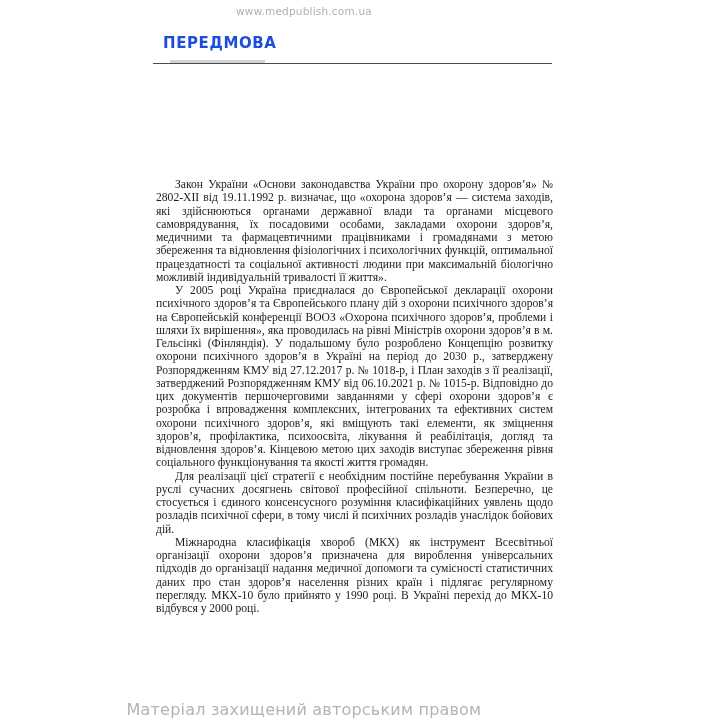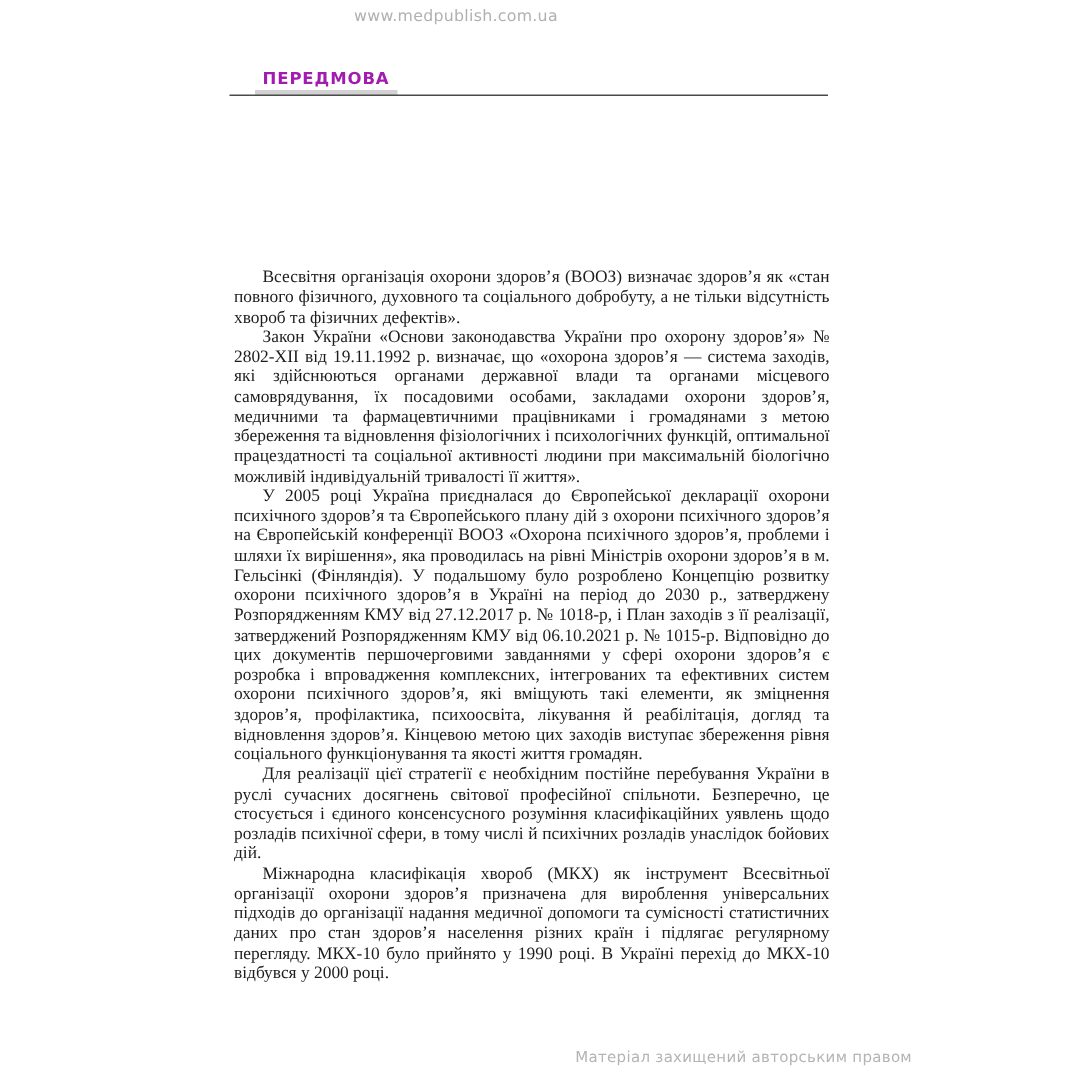--- a/index.html
+++ b/index.html
@@ -27,45 +27,44 @@
     color: #b0b0b0;
     letter-spacing: 0.2px;
     user-select: none;
   }
   .watermark-top {
     top: 5px;
     font-size: 10.5px;
   }
   .watermark-bottom {
     top: 700px;
-    font-size: 10px;
+    font-size: 16px;
     color: #b4b4b4;
-    text-align: right;
   }
 
   
   .page {
     position: absolute;
     left: 153px;
     top: 0;
     width: 400px;
     height: 720px;
   }
 
   
   .chapter-title {
     position: absolute;
     left: 10px;
     top: 34px;
-    margin: 12px;
+    margin: 0;
     font-family: "DejaVu Sans", "Liberation Sans", sans-serif;
     font-weight: bold;
-    font-size: 11px;
+    font-size: 15px;
     letter-spacing: 0.6px;
-    color: #a21caf;
+    color: #1d4ed8;
     white-space: nowrap;
   }
 
   
   .title-underbar {
     position: absolute;
     left: 17px;
     top: 59.5px;
     width: 95px;
     height: 4px;
@@ -106,21 +105,20 @@
 <div class="watermark watermark-top">www.medpublish.com.ua</div>
 
 <div class="page">
 
   <h1 class="chapter-title">ПЕРЕДМОВА</h1>
 
   <div class="title-underbar"></div>
   <div class="header-rule"></div>
 
   <div class="body-text">
-    <p>Всесвітня організація охорони здоров’я (ВООЗ) визначає здоров’я як «стан повного фізичного, духовного та соціального добробуту, а не тільки відсутність хвороб та фізичних дефектів».</p>
     <p>Закон України «Основи законодавства України про охорону здоров’я» № 2802-ХІІ від 19.11.1992 р. визначає, що «охорона здоров’я — система заходів, які здійснюються органами державної влади та органами місцевого самоврядування, їх посадовими особами, закладами охорони здоров’я, медичними та фармацевтичними працівниками і громадянами з метою збереження та відновлення фізіологічних і психологічних функцій, оптимальної працездатності та соціальної активності людини при максимальній біологічно можливій індивідуальній тривалості її життя».</p>
     <p>У 2005 році Україна приєдналася до Європейської декларації охорони психічного здоров’я та Європейського плану дій з охорони психічного здоров’я на Європейській конференції ВООЗ «Охорона психічного здоров’я, проблеми і шляхи їх вирішення», яка проводилась на рівні Міністрів охорони здоров’я в м. Гельсінкі (Фінляндія). У подальшому було розроблено Концепцію розвитку охорони психічного здоров’я в Україні на період до 2030 р., затверджену Розпорядженням КМУ від 27.12.2017 р. № 1018-р, і План заходів з її реалізації, затверджений Розпорядженням КМУ від 06.10.2021 р. № 1015-р. Відповідно до цих документів першочерговими завданнями у сфері охорони здоров’я є розробка і впровадження комплексних, інтегрованих та ефективних систем охорони психічного здоров’я, які вміщують такі елементи, як зміцнення здоров’я, профілактика, психоосвіта, лікування й реабілітація, догляд та відновлення здоров’я. Кінцевою метою цих заходів виступає збереження рівня соціального функціонування та якості життя громадян.</p>
     <p>Для реалізації цієї стратегії є необхідним постійне перебування України  в руслі сучасних досягнень світової професійної спільноти. Безперечно, це стосується і єдиного консенсусного розуміння класифікаційних уявлень щодо розладів психічної сфери, в тому числі й психічних розладів унаслідок бойових дій.</p>
     <p>Міжнародна класифікація хвороб (МКХ) як інструмент Всесвітньої організації охорони здоров’я призначена для вироблення універсальних підходів до організації надання медичної допомоги та сумісності статистичних даних про стан здоров’я населення різних країн і підлягає регулярному перегляду. МКХ-10 було прийнято у 1990 році. В Україні перехід до МКХ-10 відбувся у 2000 році.</p>
   </div>
 
 </div>
 
 <div class="watermark watermark-bottom">Матеріал захищений авторським правом</div>
 

